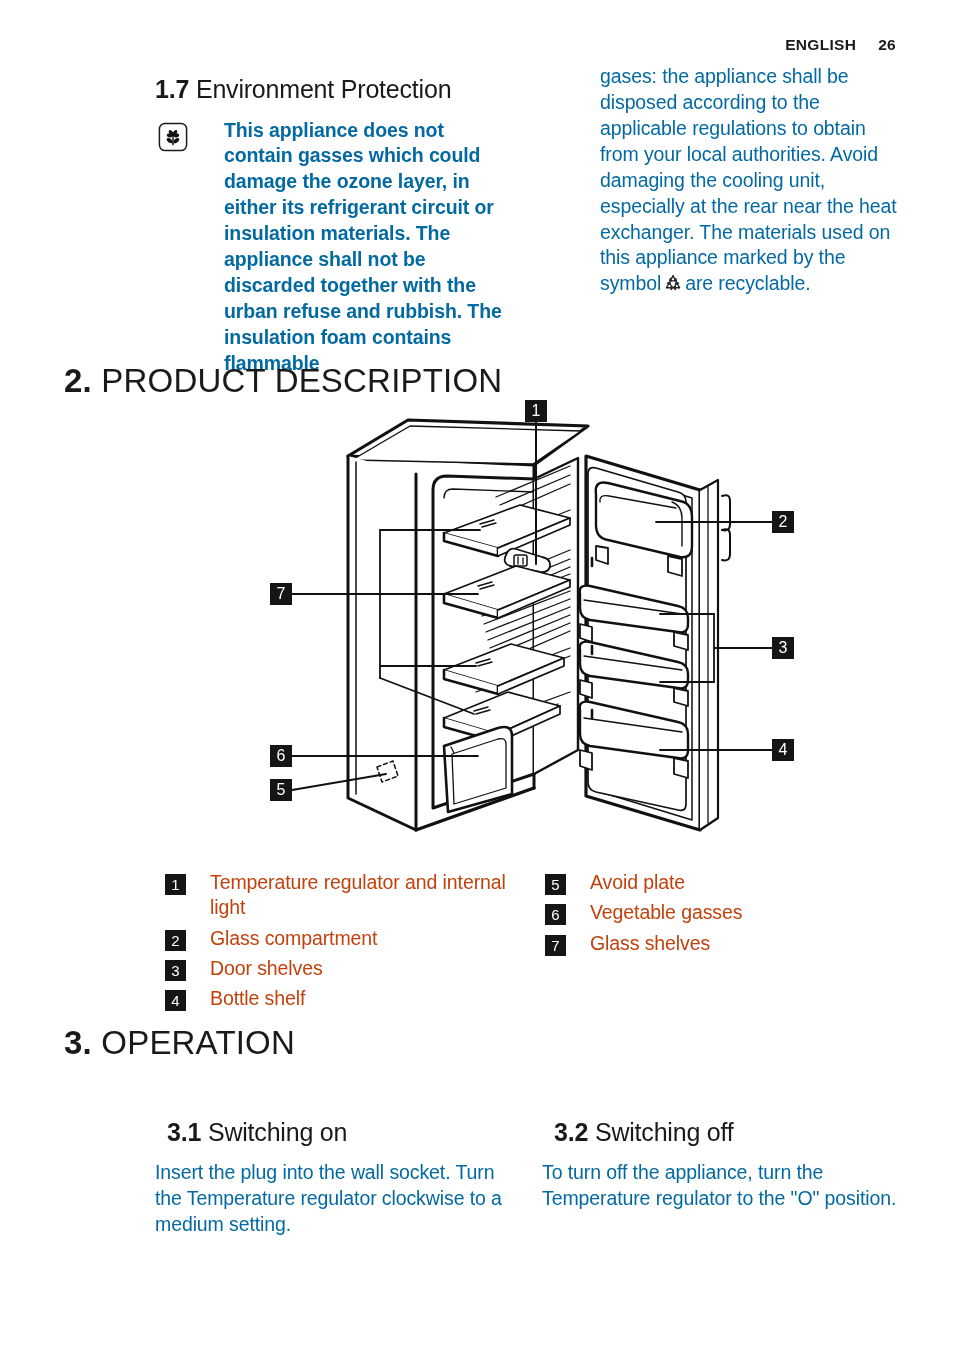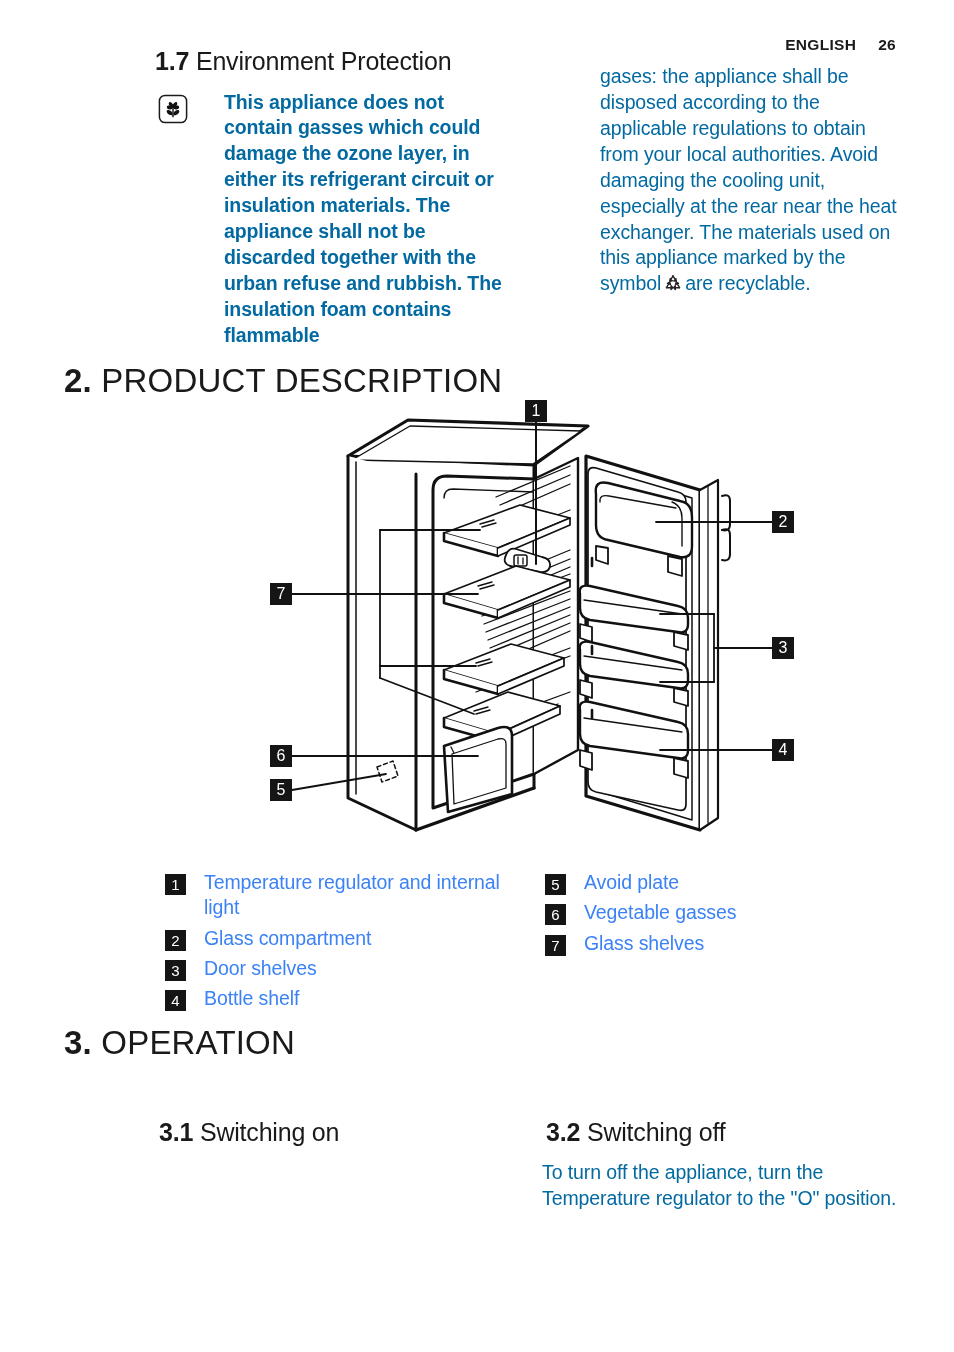--- a/index.html
+++ b/index.html
@@ -31,21 +31,21 @@
     letter-spacing: 0.3px;
     display: flex;
     gap: 22px;
     align-items: center;
   }
 
   
   .col-left {
     position: absolute;
     left: 155px;
-    top: 48px;
+    top: 76px;
     width: 350px;
   }
   .col-right {
     position: absolute;
     left: 600px;
     top: 64px;
     width: 300px;
   }
 
   h2.sub {
@@ -138,42 +138,42 @@
     width: 21px;
     height: 21px;
     background: #151515;
     color: #ffffff;
     font-size: 15px;
     line-height: 21px;
     text-align: center;
     margin-top: 4px;
   }
   .legend-text {
-    margin-left: 18px;
+    margin-left: 24px;
     font-size: 19.5px;
     line-height: 1.3;
     letter-spacing: -0.1px;
-    color: #3b82f6;
+    color: #c2410c;
   }
 
   
   .op-left {
     position: absolute;
     left: 155px;
     top: 1118px;
     width: 350px;
   }
   .op-right {
     position: absolute;
     left: 542px;
     top: 1118px;
     width: 360px;
   }
   h3.sub3 {
-    margin: 0 0 13px 4px;
+    margin: 0 0 13px 12px;
     font-size: 25px;
     font-weight: normal;
     letter-spacing: -0.2px;
   }
   h3.sub3 .num { font-weight: bold; }
 </style>
 </head>
 <body>
 
 <div class="page">
@@ -436,20 +436,23 @@
   <div class="chapter" id="chapter-3">
     <span class="num">3.</span>
     <span>OPERATION</span>
   </div>
 
   <div class="op-left">
     <h3 class="sub3">
       <span class="num">3.1</span>
       <span>Switching on</span>
     </h3>
+    <div class="body-text">
+      <p>Insert the plug into the wall socket. Turn the Temperature regulator clockwise to a medium setting.</p>
+    </div>
   </div>
 
   <div class="op-right">
     <h3 class="sub3">
       <span class="num">3.2</span>
       <span>Switching off</span>
     </h3>
     <div class="body-text">
       <p>To turn off the appliance, turn the Temperature regulator to the "O" position.</p>
     </div>

